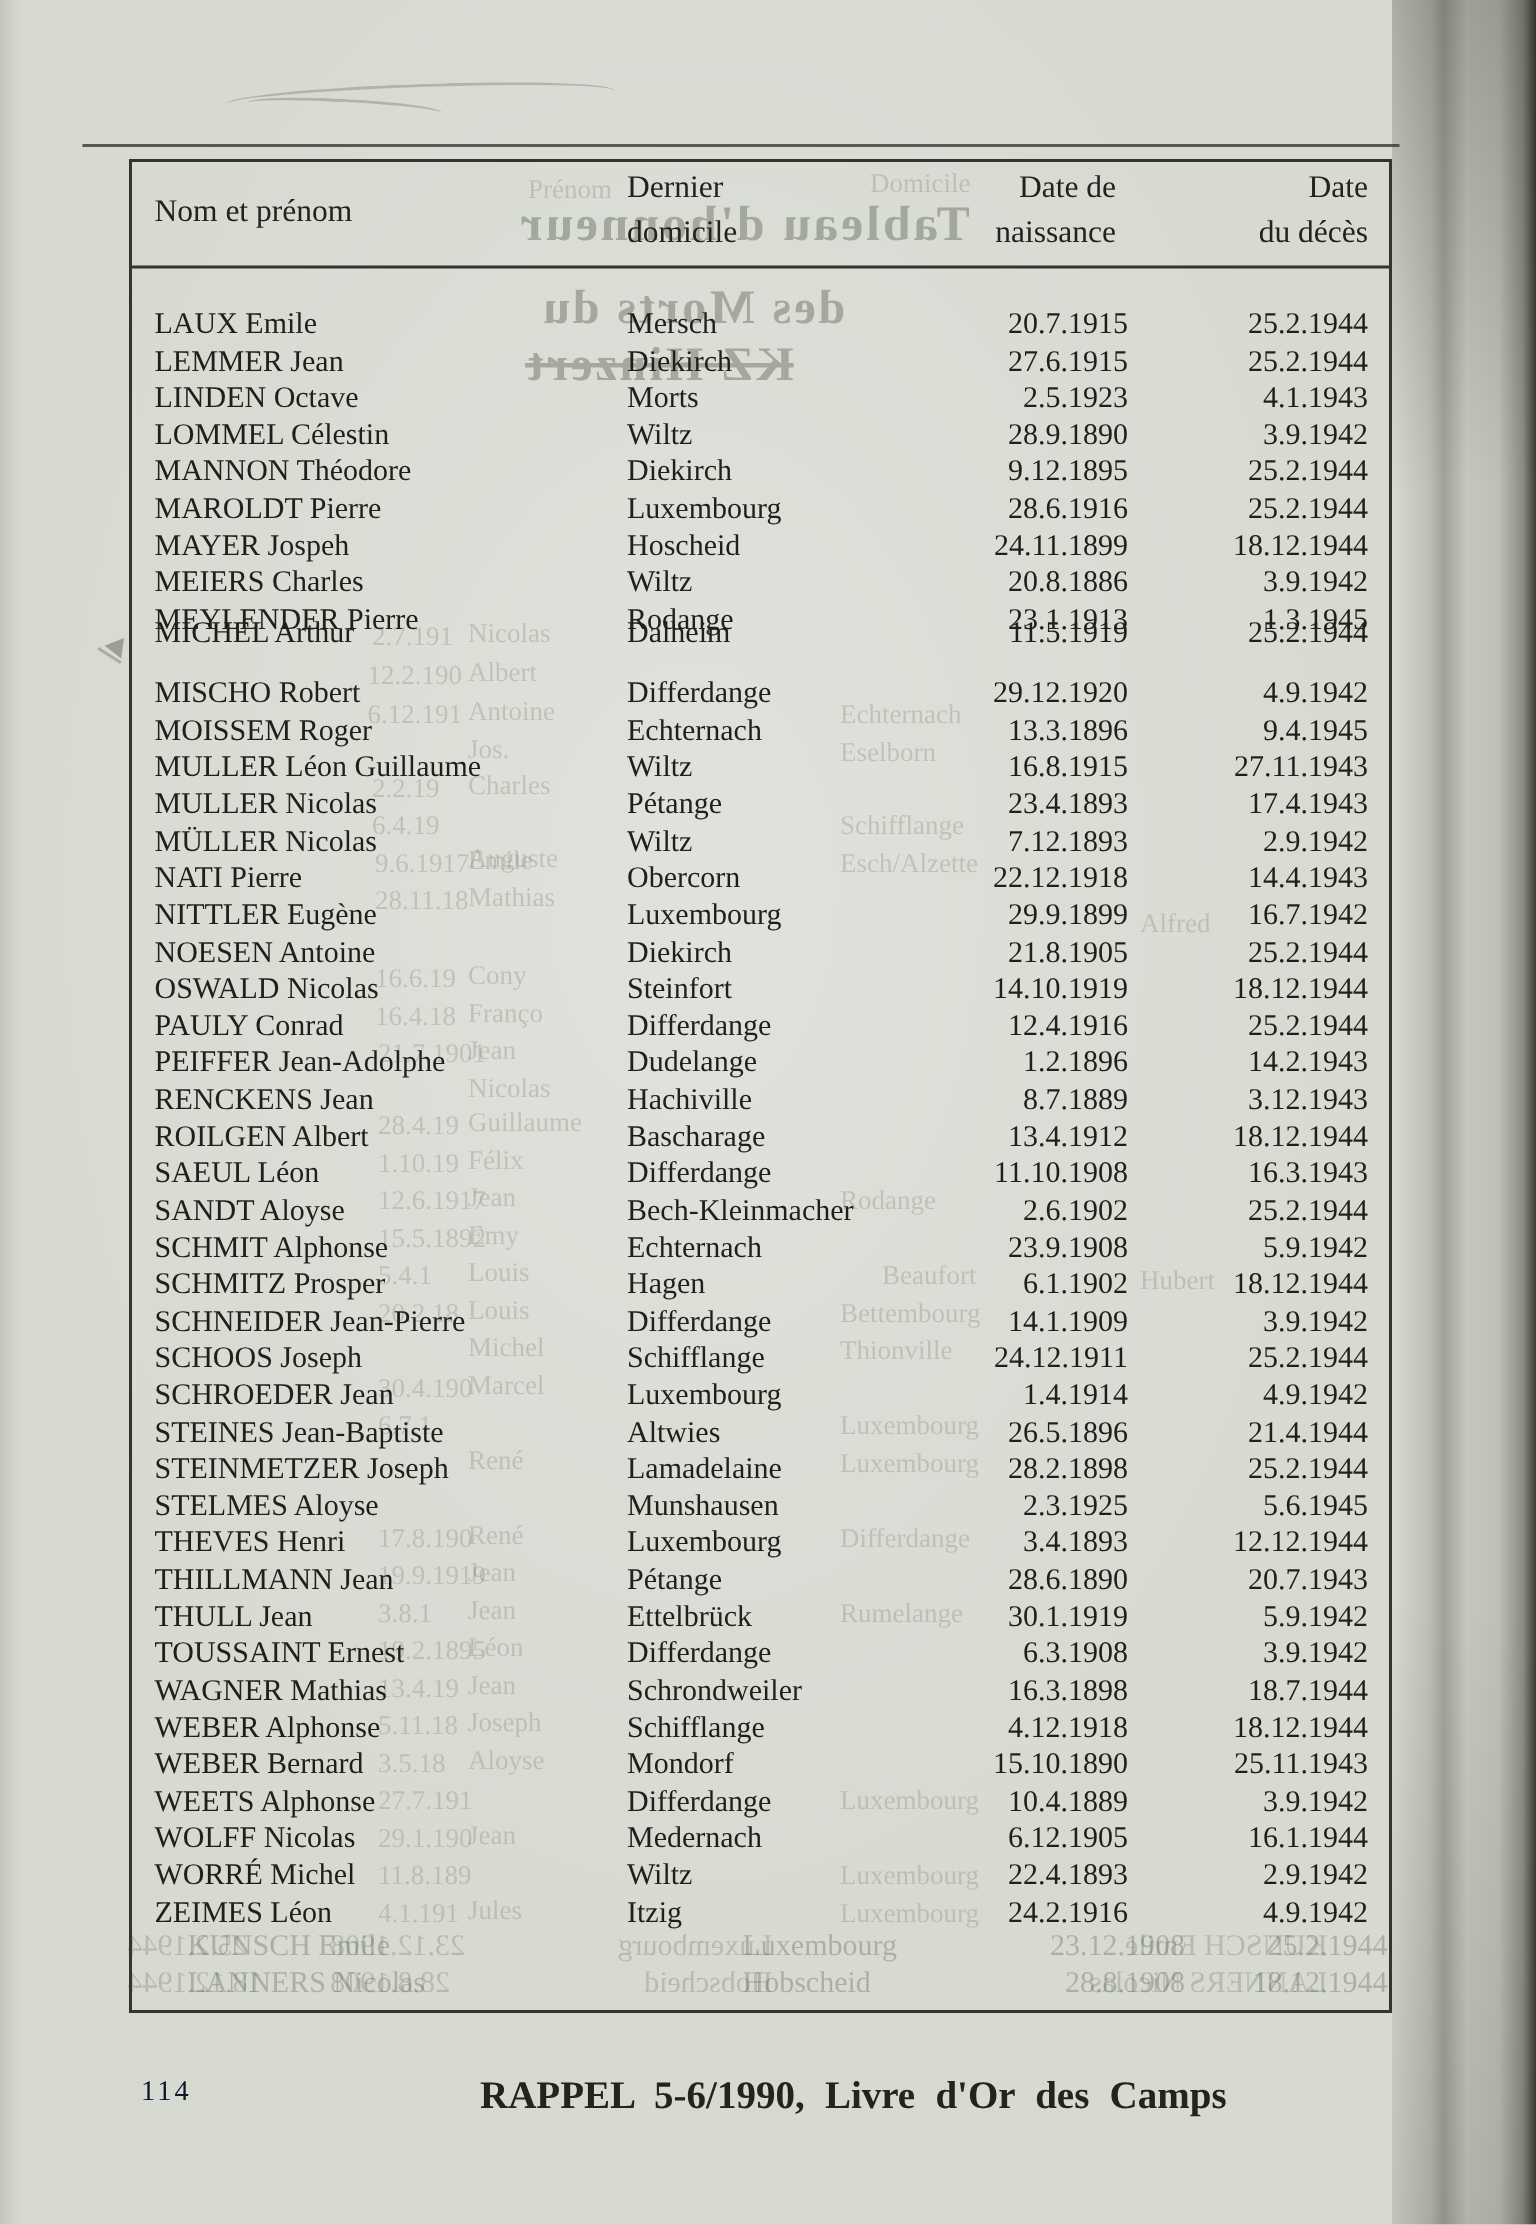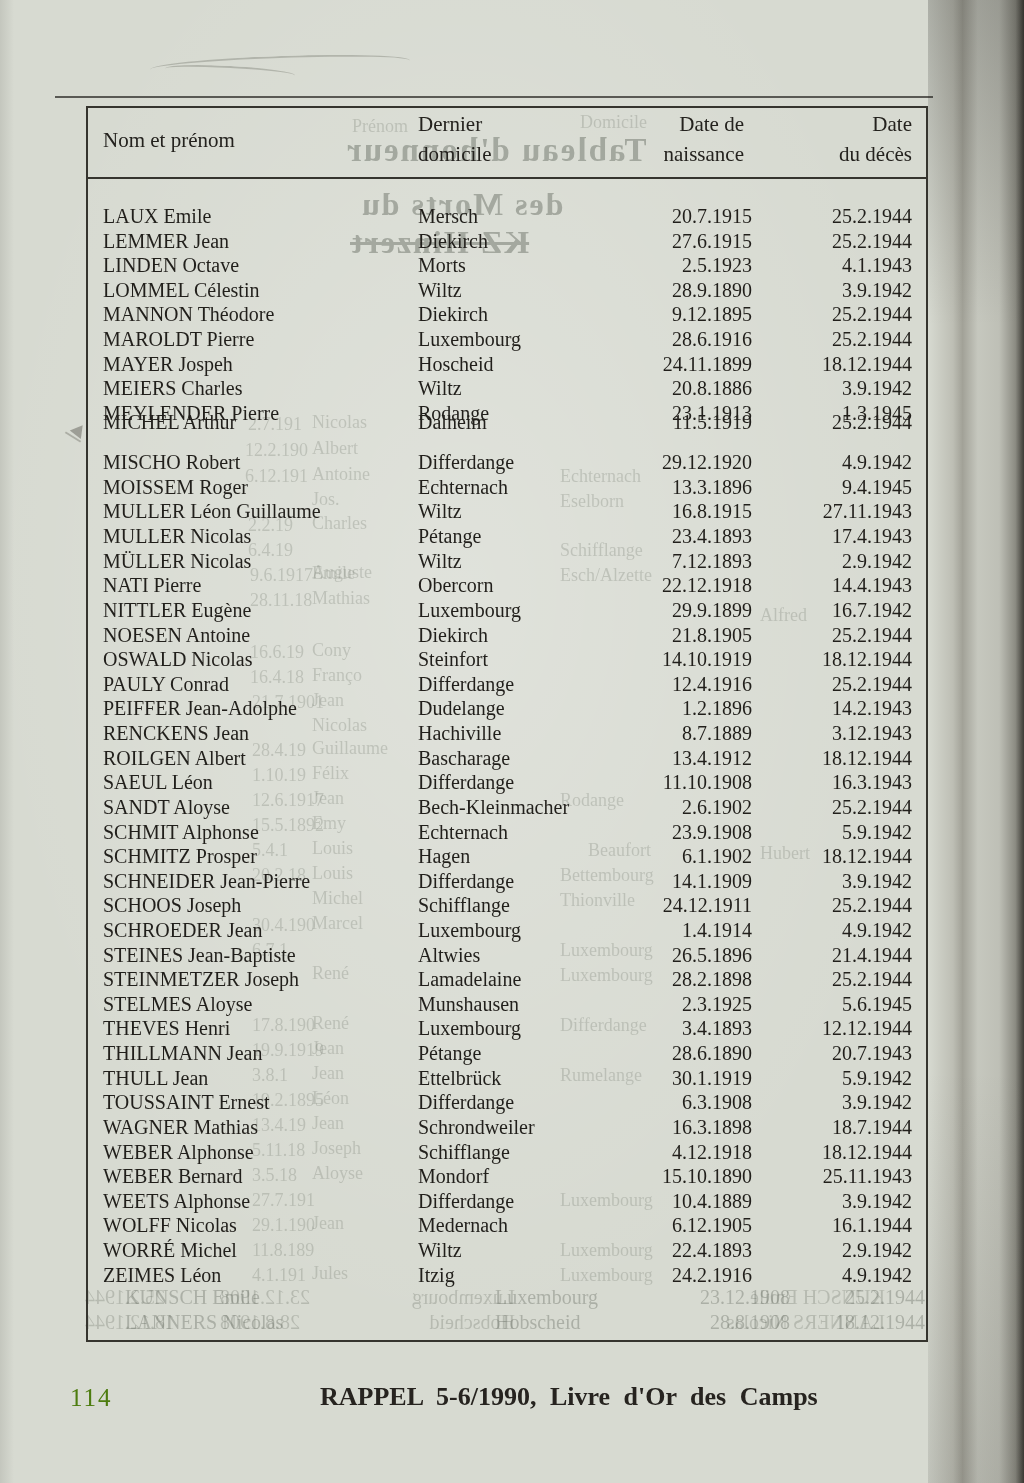--- a/index.html
+++ b/index.html
@@ -44,21 +44,21 @@
   }
   .ghost-title.strike{text-decoration:line-through}
   .ghost{position:absolute;color:#6f756a;opacity:.27;font-size:18px;white-space:nowrap}
   .ghost-row{position:absolute;left:95px;width:820px;height:24px;font-size:20px;color:#60665b;opacity:.36}
   .ghost-row.mirror{transform:scaleX(-1);opacity:.27}
   .gr-name{position:absolute;left:30px;white-space:nowrap}
   .gr-place{position:absolute;left:400px;white-space:nowrap}
   .gr-birth{position:absolute;left:560px;width:135px;text-align:right;white-space:nowrap}
   .gr-death{position:absolute;left:700px;width:130px;text-align:right;white-space:nowrap}
   
-  .page-num{position:absolute;left:70px;top:1384px;font-size:25px;letter-spacing:2px;color:#4d7c0f}
+  .page-num{position:absolute;left:94px;top:1384px;font-size:19px;letter-spacing:2px;color:#0f172a}
   .footer-right{position:absolute;left:320px;top:1382px;font-size:26px;font-weight:600;word-spacing:7px;color:#26231f;white-space:nowrap}
   
   .scribble{position:absolute;border-top:2px solid rgba(120,122,112,.4);border-radius:50%}
   .s1{left:150px;top:56px;width:260px;height:16px;transform:rotate(-2deg)}
   .s2{left:165px;top:66px;width:130px;height:10px;transform:rotate(3deg)}
   .arrow-mark{
     position:absolute;left:72px;top:424px;width:0;height:0;opacity:.75;
     border-left:7px solid transparent;border-right:7px solid transparent;
     border-bottom:12px solid #8a8a82;transform:rotate(38deg);
   }

